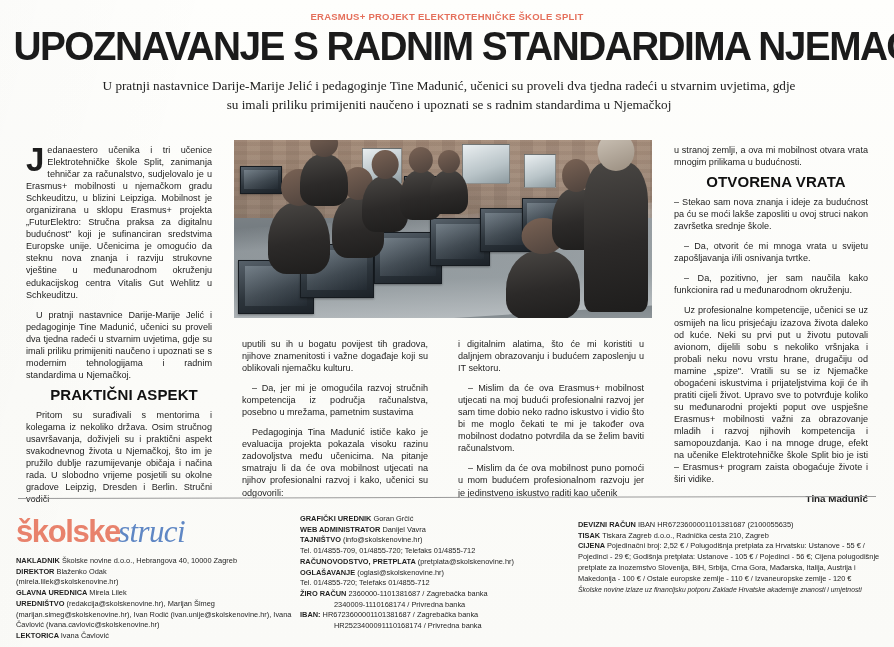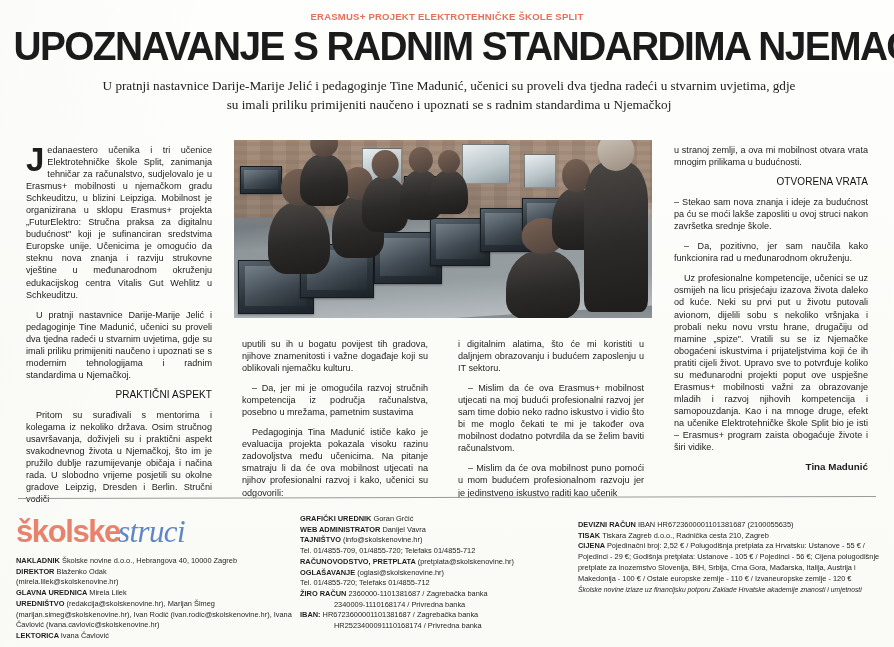--- a/index.html
+++ b/index.html
@@ -86,25 +86,25 @@
   }
   .col-1 { left: 0px; }
   .col-2 { left: 216px; }
   .col-3 { left: 432px; }
   .col-4 { left: 648px; width: 210px; }
 
   .col p { margin: 8px; text-indent: 10px; }
   .col p.noindent { text-indent: 0; }
   .subhd {
     margin: 9px 0 4px 0;
-    font-size: 10px;
-    font-weight: normal;
+    font-size: 15px;
+    font-weight: bold;
     letter-spacing: 0.1px;
     text-indent: 0;
-    text-align: right;
+    text-align: center;
     color: #111;
   }
   .byline {
     margin-top: 3px;
     text-align: right;
     font-weight: bold;
     font-size: 9.8px;
     text-indent: 0;
   }
   .dropcap-para::first-letter {
@@ -314,40 +314,41 @@
     <div class="col col-3" style="top:194px;">
       <p class="noindent">i digitalnim alatima, što će mi koristiti u daljnjem obrazovanju i budućem zaposlenju u IT sektoru.</p>
       <p>– Mislim da će ova Erasmus+ mobilnost utjecati na moj budući profesionalni razvoj jer sam time dobio neko radno iskustvo i vidio što bi me moglo čekati te mi je također ova mobilnost dodatno potvrdila da se želim baviti računalstvom.</p>
       <p>– Mislim da će ova mobilnost puno pomoći u mom budućem profesionalnom razvoju jer je jedinstveno iskustvo raditi kao učenik</p>
     </div>
 
     <div class="col col-4">
       <p class="noindent">u stranoj zemlji, a ova mi mobilnost otvara vrata mnogim prilikama u budućnosti.</p>
       <p class="subhd">OTVORENA VRATA</p>
       <p class="noindent">– Stekao sam nova znanja i ideje za budućnost pa ću se moći lakše zaposliti u ovoj struci nakon završetka srednje škole.</p>
+      <p>– Da, otvorit će mi mnoga vrata u svijetu zapošljavanja i/ili osnivanja tvrtke.</p>
       <p>– Da, pozitivno, jer sam naučila kako funkcionira rad u međunarodnom okruženju.</p>
       <p>Uz profesionalne kompetencije, učenici se uz osmijeh na licu prisjećaju izazova života daleko od kuće. Neki su prvi put u životu putovali avionom, dijelili sobu s nekoliko vršnjaka i probali neku novu vrstu hrane, drugačiju od mamine „spize". Vratili su se iz Njemačke obogaćeni iskustvima i prijateljstvima koji će ih pratiti cijeli život. Upravo sve to potvrđuje koliko su međunarodni projekti poput ove uspješne Erasmus+ mobilnosti važni za obrazovanje mladih i razvoj njihovih kompetencija i samopouzdanja. Kao i na mnoge druge, efekt na učenike Elektrotehničke škole Split bio je isti – Erasmus+ program zaista obogaćuje živote i širi vidike.</p>
       <p class="byline">Tina Madunić</p>
     </div>
   </div>
 
   <div class="rule-article"></div>
 
   <div class="footer">
 
     <div class="logo">
       <span class="skolske">školske</span><span class="novine">struci</span>
     </div>
 
     <div class="fcol fcol-1">
         <div class="line"><b>NAKLADNIK </b><span>Školske novine d.o.o., Hebrangova 40, 10000 Zagreb</span></div>
         <div class="line"><b>DIREKTOR </b><span>Blaženko Odak</span></div>
         <div class="line"><span>(mirela.lilek@skolskenovine.hr)</span></div>
         <div class="line"><b>GLAVNA UREDNICA </b><span>Mirela Lilek</span></div>
-        <div class="wrapline"><b>UREDNIŠTVO </b><span>(redakcija@skolskenovine.hr), Marijan Šimeg (marijan.simeg@skolskenovine.hr), Ivan Rodić (ivan.rodic@skolskenovine.hr), Ivana Čavlović (ivana.cavlovic@skolskenovine.hr)</span></div>
+        <div class="wrapline"><b>UREDNIŠTVO </b><span>(redakcija@skolskenovine.hr), Marijan Šimeg (marijan.simeg@skolskenovine.hr), Ivan Rodić (ivan.unije@skolskenovine.hr), Ivana Čavlović (ivana.cavlovic@skolskenovine.hr)</span></div>
         <div class="line"><b>LEKTORICA </b><span>Ivana Čavlović</span></div>
       </div>
     <div class="fcol fcol-2">
         <div class="line"><b>GRAFIČKI UREDNIK </b><span>Goran Grčić</span></div>
         <div class="line"><b>WEB ADMINISTRATOR </b><span>Danijel Vavra</span></div>
         <div class="line"><b>TAJNIŠTVO </b><span>(info@skolskenovine.hr)</span></div>
         <div class="line"><span>Tel. 01/4855-709, 01/4855-720; Telefaks 01/4855-712</span></div>
         <div class="line"><b>RAČUNOVODSTVO, PRETPLATA </b><span>(pretplata@skolskenovine.hr)</span></div>
         <div class="line"><b>OGLAŠAVANJE </b><span>(oglasi@skolskenovine.hr)</span></div>
         <div class="line"><span>Tel. 01/4855-720; Telefaks 01/4855-712</span></div>

